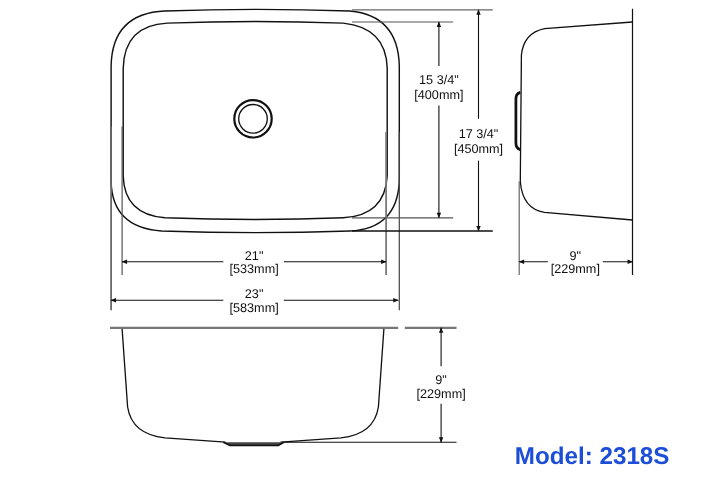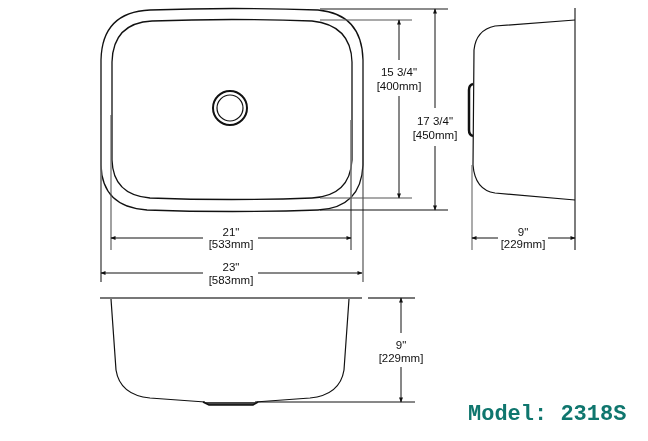--- a/index.html
+++ b/index.html
@@ -1,19 +1,19 @@
 <!DOCTYPE html>
 <html><head>
 <meta charset="utf-8">
 <style>
   html, body { margin: 0; padding: 0; background: #ffffff; }
   body { width: 648px; height: 441px; overflow: hidden; position: relative; font-family: "Liberation Sans", sans-serif; }
   svg { position: absolute; left: 0; top: 0; }
   .dim { font-family: "Liberation Sans", sans-serif; font-size: 11.5px; fill: #111; }
-  .model { position: absolute; left: 468px; top: 402px; font-family: Liberation Mono, monospace; font-weight: bold; font-size: 22px; color: #0f766e; white-space: nowrap; }
+  .model { position: absolute; left: 468px; top: 402px; font-family: Liberation Sans, sans-serif; font-weight: bold; font-size: 22px; color: #1d4ed8; white-space: nowrap; }
 </style>
 </head>
 <body>
 
 <svg width="648" height="441" viewBox="0 0 648 441">
   <defs>
     <marker id="arr" viewBox="0 0 10 10" refX="9" refY="5" markerWidth="7" markerHeight="5" orient="auto-start-reverse">
       <path d="M0,1 L10,5 L0,9 z" fill="#111"></path>
     </marker>
   </defs>

